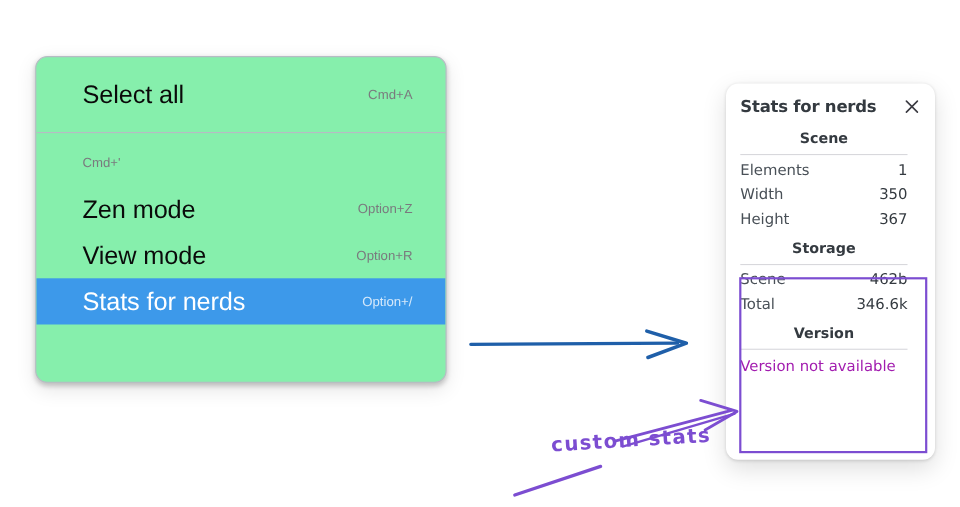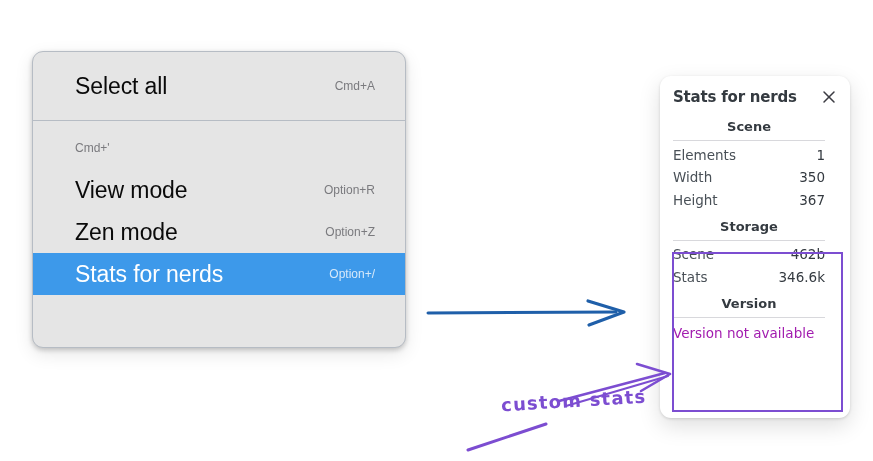--- a/index.html
+++ b/index.html
@@ -16,21 +16,21 @@
     -webkit-font-smoothing: antialiased;
   }
 
   
   #context-menu {
     position: absolute;
     left: 32px;
     top: 51px;
     width: 374px;
     height: 297px;
-    background: #e5e5e5;
+    background: #86efac;
     border: 1px solid #b6bcc4;
     border-radius: 11px;
     box-sizing: border-box;
     box-shadow: 0 2px 5px rgba(0,0,0,0.20), 0 6px 18px rgba(0,0,0,0.10);
     overflow: hidden;
   }
   .menu-group {
     padding: 6px 0;
   }
   .menu-group.group-top { padding-top: 13px; padding-bottom: 13px; }
@@ -174,26 +174,26 @@
     </div>
   </div>
 
   <div class="menu-sep"></div>
 
   <div class="menu-group">
     <div class="menu-item">
       <span class="mi-shortcut">Cmd+'</span>
     </div>
     <div class="menu-item">
+      <span class="mi-label">Zen mode</span>
+      <span class="mi-shortcut">Option+Z</span>
+    </div>
+    <div class="menu-item">
       <span class="mi-label">View mode</span>
       <span class="mi-shortcut">Option+R</span>
-    </div>
-    <div class="menu-item">
-      <span class="mi-label">Zen mode</span>
-      <span class="mi-shortcut">Option+Z</span>
     </div>
     <div class="menu-item selected">
       <span class="mi-label">Stats for nerds</span>
       <span class="mi-shortcut">Option+/</span>
     </div>
   </div>
 
 </div>
 
 <div id="stats-panel">
@@ -225,21 +225,21 @@
       <span class="sp-val">367</span>
     </div>
 
     <div class="sp-section-title">Storage</div>
     <div class="sp-divider"></div>
     <div class="sp-row">
       <span class="sp-key">Scene</span>
       <span class="sp-val">462b</span>
     </div>
     <div class="sp-row">
-      <span class="sp-key">Stats</span>
+      <span class="sp-key">Total</span>
       <span class="sp-val">346.6k</span>
     </div>
 
     <div class="sp-section-title">Version</div>
     <div class="sp-divider"></div>
     <div class="sp-fullrow">Version not available</div>
 
   </div>
 </div>
 

